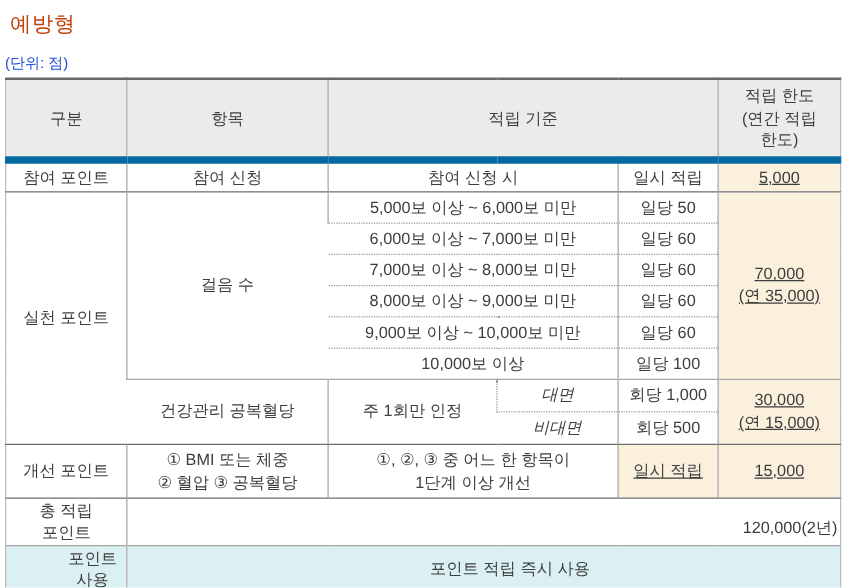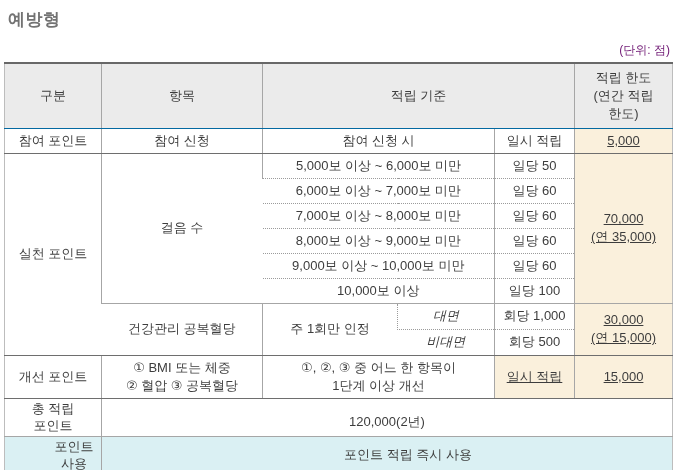--- a/index.html
+++ b/index.html
@@ -13,58 +13,58 @@
   }
   *{box-sizing:border-box;margin:0;padding:0;}
   html,body{background:#ffffff;}
   body{
     width:680px;height:470px;overflow:hidden;
     font-family:"Liberation Sans","DejaVu Sans",sans-serif;
     color:var(--ink);
     padding:6px 4px 0 4px;
   }
   .page-title{
-    font-size:17px;font-weight:bold;color:#737373;
+    font-size:17px;font-weight:normal;color:#c2410c;
     margin:2px 0 0 4px;letter-spacing:0.5px;
   }
   .unit-note{
-    width:668px;text-align:right;font-size:12px;color:#701a75;
+    width:668px;text-align:left;font-size:12px;color:#1d4ed8;
     margin-top:11px;margin-bottom:3px;padding-right:2px;
   }
   table.points{
     width:668px;table-layout:fixed;border-collapse:collapse;
     border-top:2px solid #686868;
     border-bottom:2px solid #5e5e5e;
     border-left:1px solid #bdbdbd;
     border-right:1px solid #bdbdbd;
     font-size:13px;color:var(--ink);
   }
   td,th{
     text-align:center;vertical-align:middle;
     font-weight:normal;line-height:1.35;
     border-left:1px solid var(--line-light);
     padding:1px 2px;overflow:hidden;
   }
   td:first-child,th:first-child{border-left:none;}
-  tr.hdr th{background:var(--header-bg);border-bottom:1px solid #0369a1;height:65px;}
+  tr.hdr th{background:var(--header-bg);border-bottom:6px solid #0369a1;height:65px;}
   .pre{white-space:pre-line;}
   .beige{background:var(--limit-bg);text-decoration:underline;}
   .cyan{background:var(--use-bg);padding-left:44px;}
   
   .bd{border-bottom:1px dotted var(--line-dot);}
   .bs{border-bottom:1px solid var(--line-light);}
   .bx{border-bottom:1px solid var(--line-dark);}
   
   .dl{border-left:1px dotted var(--line-dot);font-style:italic;}
   tr.r25{height:25px;}
   tr.r26{height:26px;}
   tr.r43{height:43px;}
   tr.r45{height:29px;}
   tr.r23{height:23px;}
-  .push-down{padding-top:10px;}
+  .push-down{padding-top:10px;text-align:right;}
 </style>
 </head>
 <body>
 
 <div class="page-title">예방형</div>
 <div class="unit-note">(단위: 점)</div>
 
 <table class="points">
   <colgroup>
     <col style="width:97px">

